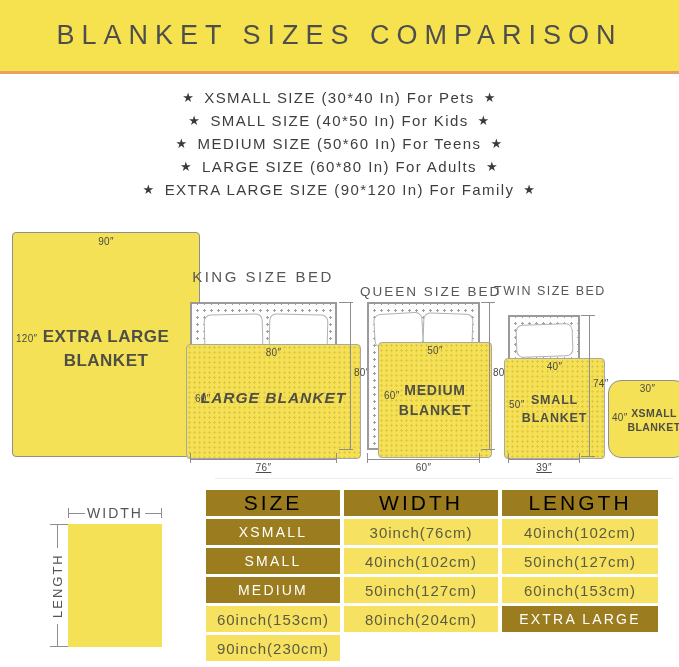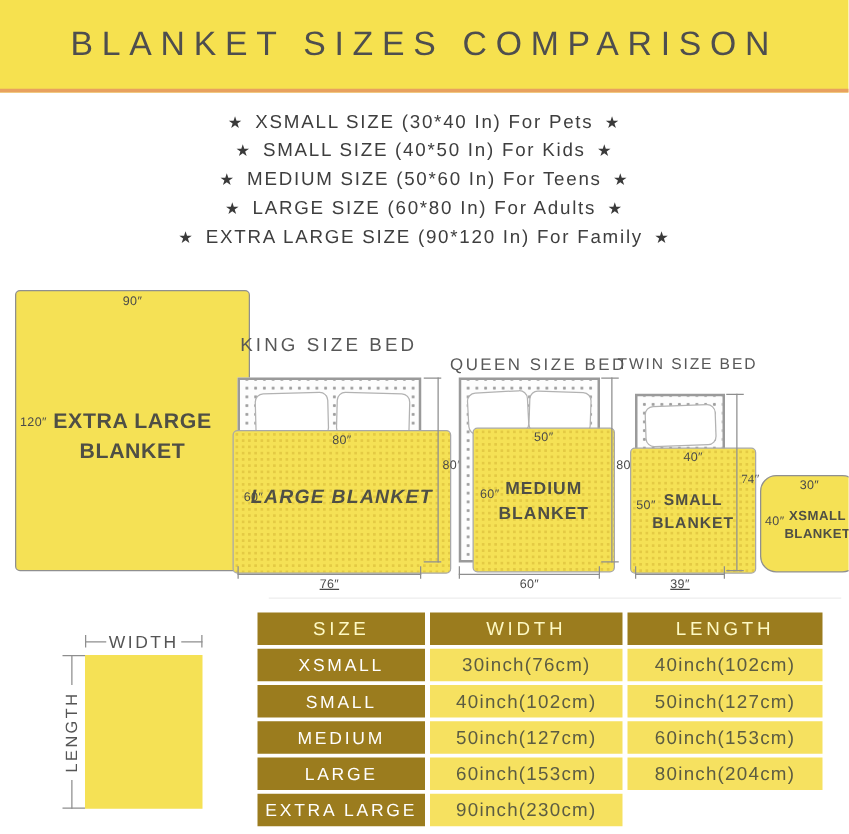--- a/index.html
+++ b/index.html
@@ -36,21 +36,21 @@
 
   
   .axis-label{position:absolute;background:#fff;color:#555;display:flex;align-items:center;
               justify-content:center;z-index:2;}
   .axis-label.vert{writing-mode:vertical-rl;transform:rotate(180deg);}
 
   
   .size-table{position:absolute;left:206px;top:490px;display:grid;
               grid-template-columns:134px 154px 156px;grid-auto-rows:26px;gap:3px 4px;}
   .size-table div{display:flex;align-items:center;justify-content:center;white-space:nowrap;}
-  .size-table .hc{background:#9B7C1E;color:#fef9c3;font-size:15px;letter-spacing:3px;font-weight:500;}
+  .size-table .hc{background:#9B7C1E;color:#000000;font-size:21px;letter-spacing:3px;font-weight:500;}
   .size-table .sc{background:#9B7C1E;color:#fff;font-size:14px;letter-spacing:2.2px;font-weight:500;}
   .size-table .dc{background:#F6E160;color:#5C5C42;font-size:15px;letter-spacing:1px;}
   .pre-table-line{position:absolute;left:215px;top:478px;width:458px;height:1px;background:#ededed;}
 </style>
 </head>
 <body>
 
 <div id="page">
 
   <div class="banner">
@@ -140,21 +140,21 @@
     <div class="dim ctr" style="top:2px;">40″</div>
     <div class="dim" style="left:4px;top:40px;">50″</div>
     <div class="bl-label" style="top:32px;font-size:12.5px;line-height:18px;letter-spacing:0.8px;">
       <div>SMALL</div>
       <div>BLANKET</div>
     </div>
   </div>
   <div class="hl" style="left:581px;top:315px;width:14px;"></div>
   <div class="hl" style="left:581px;top:456px;width:14px;"></div>
   <div class="vl" style="left:589px;top:315px;height:142px;"></div>
-  <div class="dim" style="left:593px;top:378px;font-family:Liberation Serif, serif;">74″</div>
+  <div class="dim" style="left:593px;top:378px;">74″</div>
   <div class="vl" style="left:508px;top:453px;height:10px;"></div>
   <div class="vl" style="left:579px;top:453px;height:10px;"></div>
   <div class="hl" style="left:508px;top:459px;width:72px;"></div>
   <div class="dim" style="left:508px;top:462px;width:72px;text-align:center;text-decoration:underline;">39″</div>
 
   <div class="blanket plain" style="left:608px;top:380px;width:58px;height:76px;border-color:#909090;border-radius:13px;">
     <div class="dim ctr" style="top:2px;">30″</div>
     <div class="dim" style="left:3px;top:31px;">40″</div>
     <div class="bl-label" style="left:13px;top:25px;font-size:10.5px;line-height:14px;letter-spacing:0.4px;">
       <div>XSMALL</div>
@@ -183,21 +183,20 @@
     <div class="dc">40inch(102cm)</div>
 
     <div class="sc">SMALL</div>
     <div class="dc">40inch(102cm)</div>
     <div class="dc">50inch(127cm)</div>
 
     <div class="sc">MEDIUM</div>
     <div class="dc">50inch(127cm)</div>
     <div class="dc">60inch(153cm)</div>
 
-    <div class="sc">LARGE</div>
     <div class="dc">60inch(153cm)</div>
     <div class="dc">80inch(204cm)</div>
 
     <div class="sc">EXTRA LARGE</div>
     <div class="dc">90inch(230cm)</div>
   </div>
 
 </div>
 
 </body></html>

